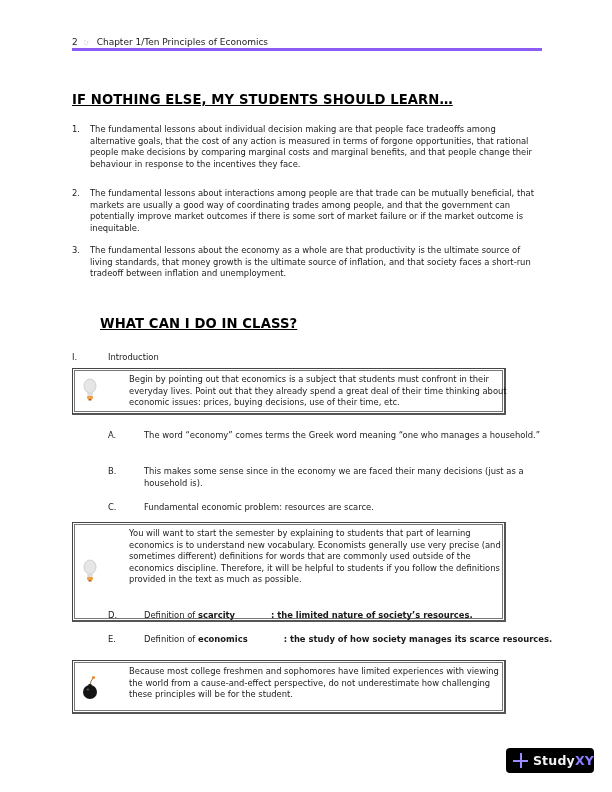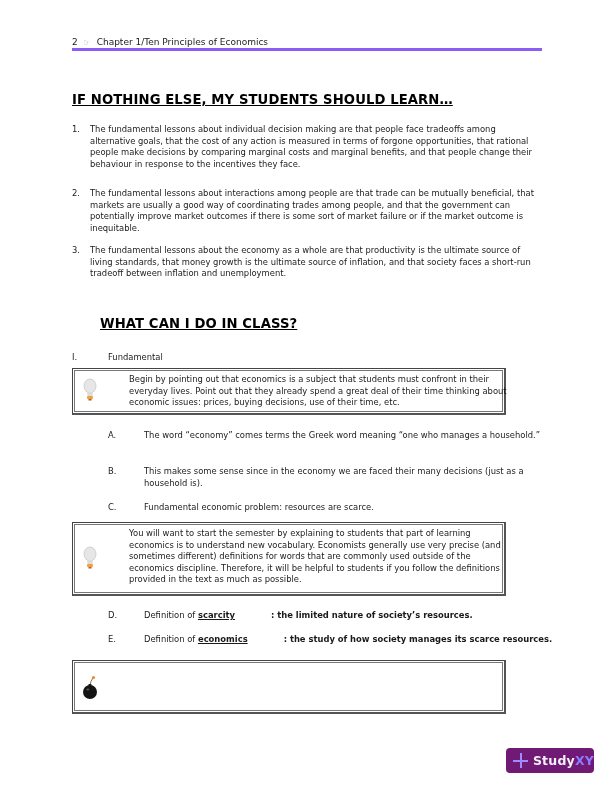--- a/index.html
+++ b/index.html
@@ -30,38 +30,38 @@
     .roman .t { position: absolute; left: 36px; top: 0; white-space: nowrap; }
 
     .callout {
       position: absolute; left: 72px; width: 434px; background: #fff;
       border: 1px solid #444; box-shadow: inset 0 0 0 1px #fff, inset 0 0 0 2px #777;
       border-right: 2px solid #555; border-bottom: 2px solid #555;
     }
     .callout .icon { position: absolute; left: 8px; top: 50%; transform: translateY(-50%); width: 18px; height: 26px; }
     .callout .t { position: absolute; left: 44px; top: 5px; width: 384px; margin-left: 12px; }
     #tip1 { top: 368px; height: 47px; }
-    #tip2 { top: 522px; height: 74px; }
+    #tip2 { top: 522px; height: 100px; }
     #tip3 { top: 660px; height: 54px; }
 
     .sub { position: absolute; left: 108px; width: 436px; }
     .sub .l { position: absolute; left: 0; top: 0; }
     .sub .t { position: absolute; left: 36px; top: 0; width: 400px; }
     #subA { top: 430px; }
     #subB { top: 466px; }
     #subC { top: 502px; }
     #subD { top: 610px; }
     #subE { top: 634px; white-space: nowrap; }
     #subE .t, #subD .t { white-space: nowrap; width: auto; }
-    .term { font-weight: bold; text-decoration: underline; }
+    .term { font-weight: bold; }
     .defn { font-weight: bold; margin-left: 36px; }
 
     .badge {
       position: absolute; left: 506px; top: 748px; width: 88px; height: 25px;
-      background: #701a75; border-radius: 4px; display: flex; align-items: center;
+      background: #000000; border-radius: 4px; display: flex; align-items: center;
     }
     .badge .plus { position: relative; width: 15px; height: 15px; margin-left: 7px; }
     .badge .plus::before, .badge .plus::after { content: ""; position: absolute; background: #9b8cff; }
     .badge .plus::before { left: 7px; top: 0; width: 1.5px; height: 15px; }
     .badge .plus::after { left: 0; top: 7px; width: 15px; height: 1.5px; }
     .badge .brand { font-weight: bold; font-size: 12.5px; color: #f2f2f7; margin-left: 5px; letter-spacing: 0.2px; }
     .badge .brand .xy { color: #8c7cff; }
   </style>
 </head>
 <body>
@@ -84,21 +84,21 @@
 </div>
 <div id="lesson3" class="num-item">
   <span class="n">3.</span>
   <span class="t">The fundamental lessons about the economy as a whole are that productivity is the ultimate source of living standards, that money growth is the ultimate source of inflation, and that society faces a short-run tradeoff between inflation and unemployment.</span>
 </div>
 
 <div id="h2" class="section-heading">WHAT CAN I DO IN CLASS?</div>
 
 <div class="roman">
   <span>I.</span>
-  <span class="t">Fundamental</span>
+  <span class="t">Introduction</span>
 </div>
 
 <div id="tip1" class="callout">
   <span class="icon">
     <svg width="18" height="26" viewBox="0 0 18 26">
       <ellipse cx="9" cy="8" rx="6" ry="7" fill="#e6e6e6" stroke="#c8c8c8" stroke-width="0.8"></ellipse>
       <path d="M6 13 Q9 16 12 13 L11.5 18 L6.5 18 Z" fill="#dcdcdc"></path>
       <rect x="6" y="18" width="6" height="3" rx="1" fill="#f0a040"></rect>
       <rect x="7.5" y="21" width="3" height="1.5" fill="#b85a10"></rect>
     </svg>
@@ -143,18 +143,19 @@
 <div id="tip3" class="callout">
   <span class="icon">
     <svg width="18" height="26" viewBox="0 0 18 26">
       <path d="M9 11 Q9.5 7 12 4" stroke="#8a5a2a" stroke-width="0.9" fill="none"></path>
       <circle cx="12.5" cy="3.5" r="1.6" fill="#f08a30"></circle>
       <rect x="7.5" y="10" width="3" height="2.5" fill="#222"></rect>
       <circle cx="9" cy="18" r="7" fill="#141414"></circle>
       <ellipse cx="6.8" cy="15.5" rx="1.5" ry="1" fill="#555"></ellipse>
     </svg>
   </span>
+  <span class="t">Because most college freshmen and sophomores have limited experiences with viewing the world from a cause-and-effect perspective, do not underestimate how challenging these principles will be for the student.</span>
 </div>
 
 <div class="badge">
   <span class="plus"></span>
   <span class="brand"><span>Study</span><span class="xy">XY</span></span>
 </div>
 
 </body></html>

